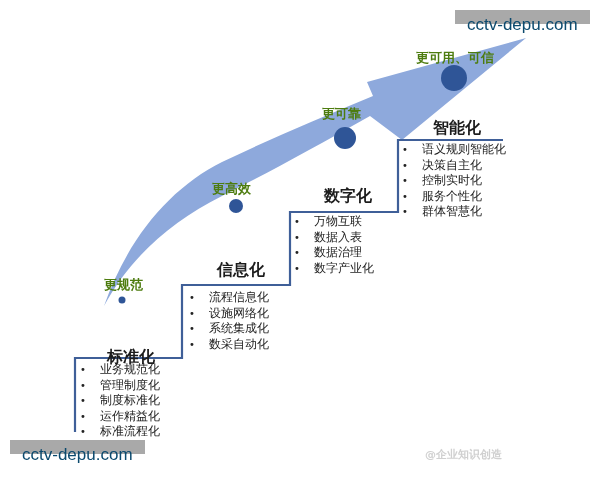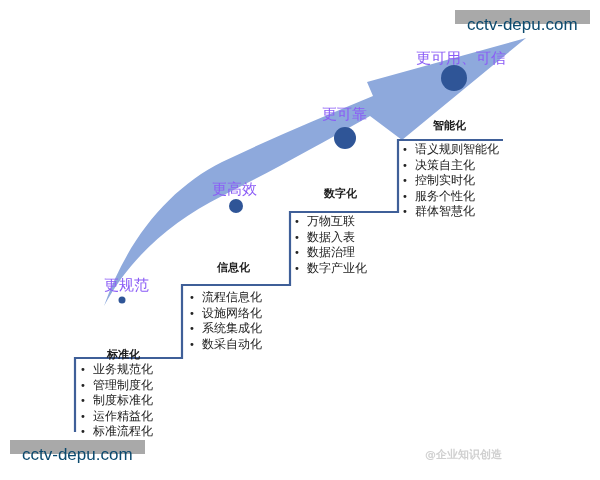--- a/index.html
+++ b/index.html
@@ -1,23 +1,23 @@
 <!DOCTYPE html>
 <html><head>
 <meta charset="utf-8">
 <style>
   html, body { margin:0; padding:0; background:#ffffff; }
   body { width:600px; height:480px; position:relative; overflow:hidden;
          font-family:"DejaVu Sans","Liberation Sans",sans-serif; color:#1a1a1a; }
   #stage { position:absolute; left:0; top:0; width:600px; height:480px; }
   svg.diagram { position:absolute; left:0; top:0; }
-  .lbl { position:absolute; font-weight:normal; font-size:15px; white-space:nowrap; color:#8b5cf6; }
-  .stage-title { position:absolute; font-weight:bold; font-size:11px; white-space:nowrap; color:#1c1c1c; }
+  .lbl { position:absolute; font-weight:bold; font-size:13px; white-space:nowrap; color:#4d7c0f; }
+  .stage-title { position:absolute; font-weight:bold; font-size:16px; white-space:nowrap; color:#1c1c1c; }
   ul.items { position:absolute; margin:0; padding:0; list-style:none; font-size:12px; line-height:15.5px; color:#222; }
-  ul.items li { position:relative; padding-left:15px; white-space:nowrap; }
+  ul.items li { position:relative; padding-left:22px; white-space:nowrap; }
   ul.items li::before { content:"•"; position:absolute; left:2px; top:0; font-size:10px; }
   .wm { position:absolute; background:#a9a9a9; color:#0c4a6e; font-family:"Liberation Sans","DejaVu Sans",sans-serif;
         font-size:17px; padding:0 12px; height:14px; line-height:30px; }
   .faint { position:absolute; color:#d0d0d0; font-size:11px; font-weight:bold; white-space:nowrap;margin-top:33px; }
 </style>
 </head>
 <body>
 
 <div id="stage">
 

